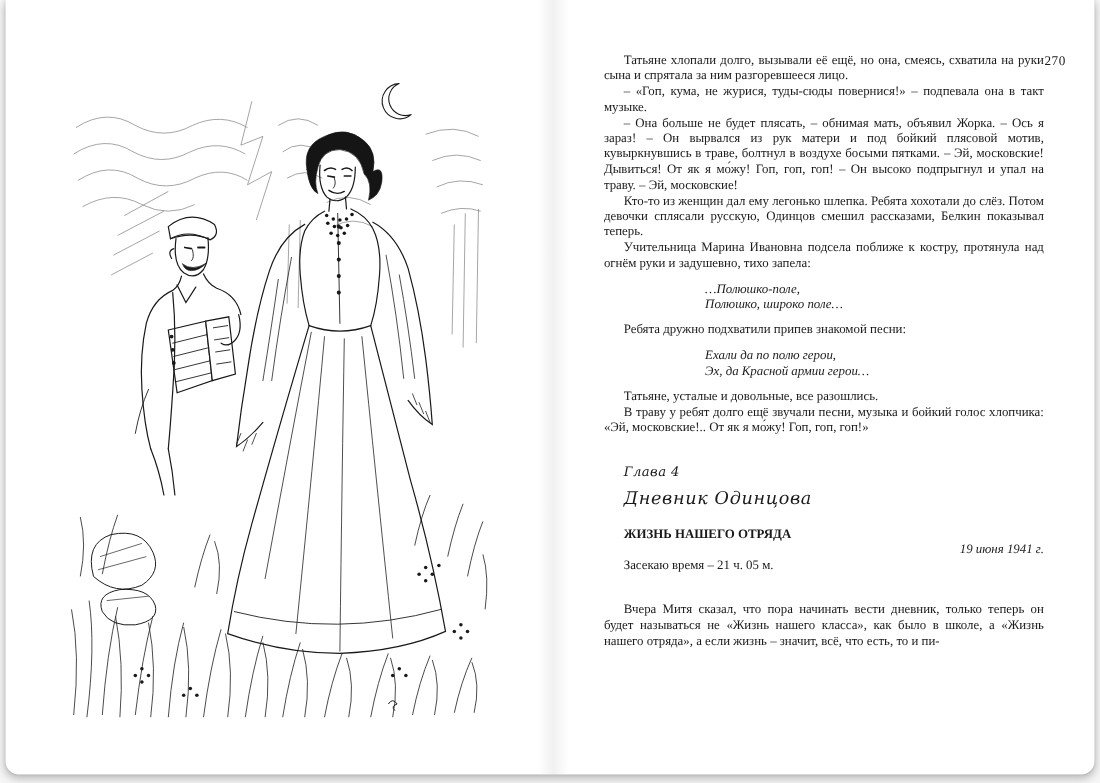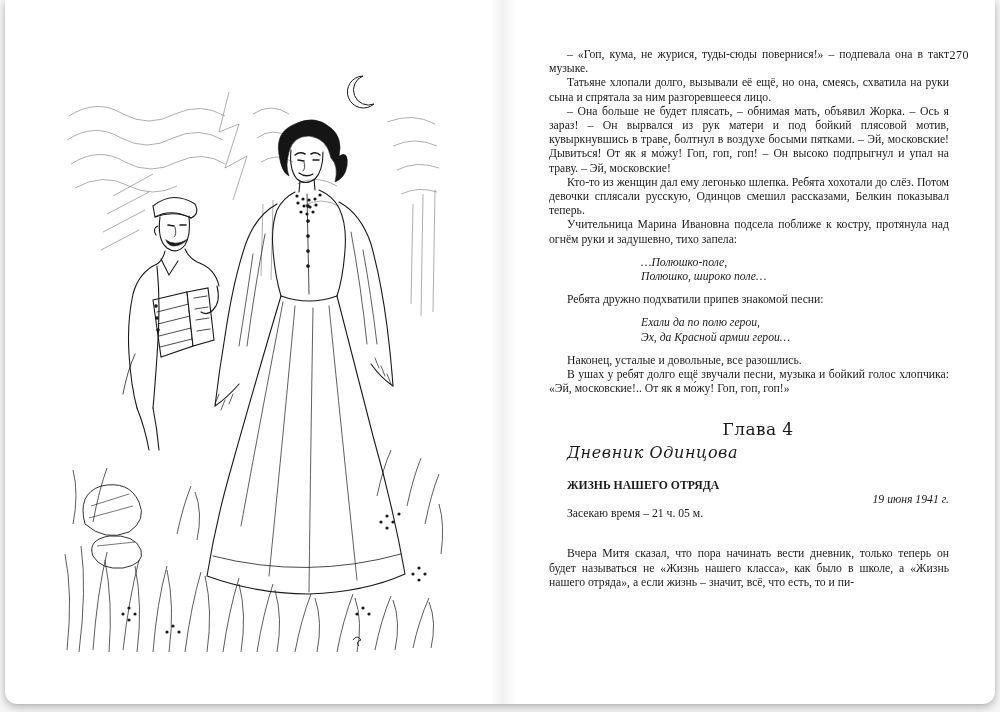--- a/index.html
+++ b/index.html
@@ -34,23 +34,23 @@
   .text-col{
     position:absolute;left:48px;top:48px;width:400px;
     font-size:11.7px;line-height:14.2px;text-align:justify;
   }
   .para{margin:0;text-indent:18px;}
   .verse{
     font-style:italic;text-align:left;text-indent:0;
     margin:9px 0 9px 92px;white-space:pre-line;
   }
   .chapter-label{
-    margin:26px 0 0 18px;text-indent:0;text-align:center;
-    font-family:"DejaVu Serif", serif;
-    font-size:17px;letter-spacing:0.4px;
+    margin:26px 0 0 18px;text-indent:0;text-align:left;
+    font-family:"DejaVu Serif", serif;font-style:italic;
+    font-size:12px;letter-spacing:0.4px;
   }
   .chapter-title{
     margin:9px 0 0 18px;text-indent:0;text-align:left;
     font-family:"DejaVu Serif", serif;font-style:italic;
     font-size:16px;letter-spacing:0.6px;
   }
   .diary-heading{margin:19px 0 0 18px;text-indent:0;text-align:left;font-size:11.7px;font-weight:bold;}
   .diary-date{margin:0 0 0 18px;text-indent:0;text-align:right;font-style:italic;}
   .diary-time{margin:0 0 0 18px;text-indent:0;text-align:left;}
   .p-last{margin-top:26px;}
@@ -179,36 +179,36 @@
       </g>
 
       <path d="M296 586 q4 -6 8 0 q-6 2 -2 6" stroke="#1a1a1a" fill="none" stroke-width="0.9"></path>
     </svg>
   </div>
 
   <div class="right-page">
     <div class="page-number">270</div>
 
     <div class="text-col">
+      <p class="para">Татьяне хлопали долго, вызывали её ещё, но она, смеясь, схватила на руки сына и спрятала за ним разгоревшееся лицо.</p>
       <p class="para">– «Гоп, кума, не журися, туды-сюды повернися!» – подпевала она в такт музыке.</p>
-      <p class="para">Татьяне хлопали долго, вызывали её ещё, но она, смеясь, схватила на руки сына и спрятала за ним разгоревшееся лицо.</p>
       <p class="para">– Она больше не будет плясать, – обнимая мать, объявил Жорка. – Ось я зараз! – Он вырвался из рук матери и под бойкий плясовой мотив, кувыркнувшись в траве, болтнул в воздухе босыми пятками. – Эй, московские! Дывиться! От як я мо́жу! Гоп, гоп, гоп! – Он высоко подпрыгнул и упал на траву. – Эй, московские!</p>
       <p class="para">Кто-то из женщин дал ему легонько шлепка. Ребята хохотали до слёз. Потом девочки сплясали русскую, Одинцов смешил рассказами, Белкин показывал теперь.</p>
       <p class="para">Учительница Марина Ивановна подсела поближе к костру, протянула над огнём руки и задушевно, тихо запела:</p>
 
       <p class="verse">…Полюшко-поле,
 Полюшко, широко поле…</p>
 
       <p class="para">Ребята дружно подхватили припев знакомой песни:</p>
 
       <p class="verse">Ехали да по полю герои,
 Эх, да Красной армии герои…</p>
 
-      <p class="para">Наконец, усталые и довольные, все разошлись.</p>
-      <p class="para">В ушах у ребят долго ещё звучали песни, музыка и бойкий голос хлопчика: «Эй, московские!.. От як я мо́жу! Гоп, гоп, гоп!»</p>
+      <p class="para">Татьяне, усталые и довольные, все разошлись.</p>
+      <p class="para">В траву у ребят долго ещё звучали песни, музыка и бойкий голос хлопчика: «Эй, московские!.. От як я мо́жу! Гоп, гоп, гоп!»</p>
 
       <p class="chapter-label">Глава 4</p>
       <p class="chapter-title">Дневник Одинцова</p>
 
       <p class="diary-heading">ЖИЗНЬ НАШЕГО ОТРЯДА</p>
       <p class="diary-date">19 июня 1941 г.</p>
       <p class="diary-time">Засекаю время – 21 ч. 05 м.</p>
 
       <p class="para p-last">Вчера Митя сказал, что пора начинать вести дневник, только теперь он будет называться не «Жизнь нашего класса», как было в школе, а «Жизнь нашего отряда», а если жизнь – значит, всё, что есть, то и пи-</p>
     </div>

